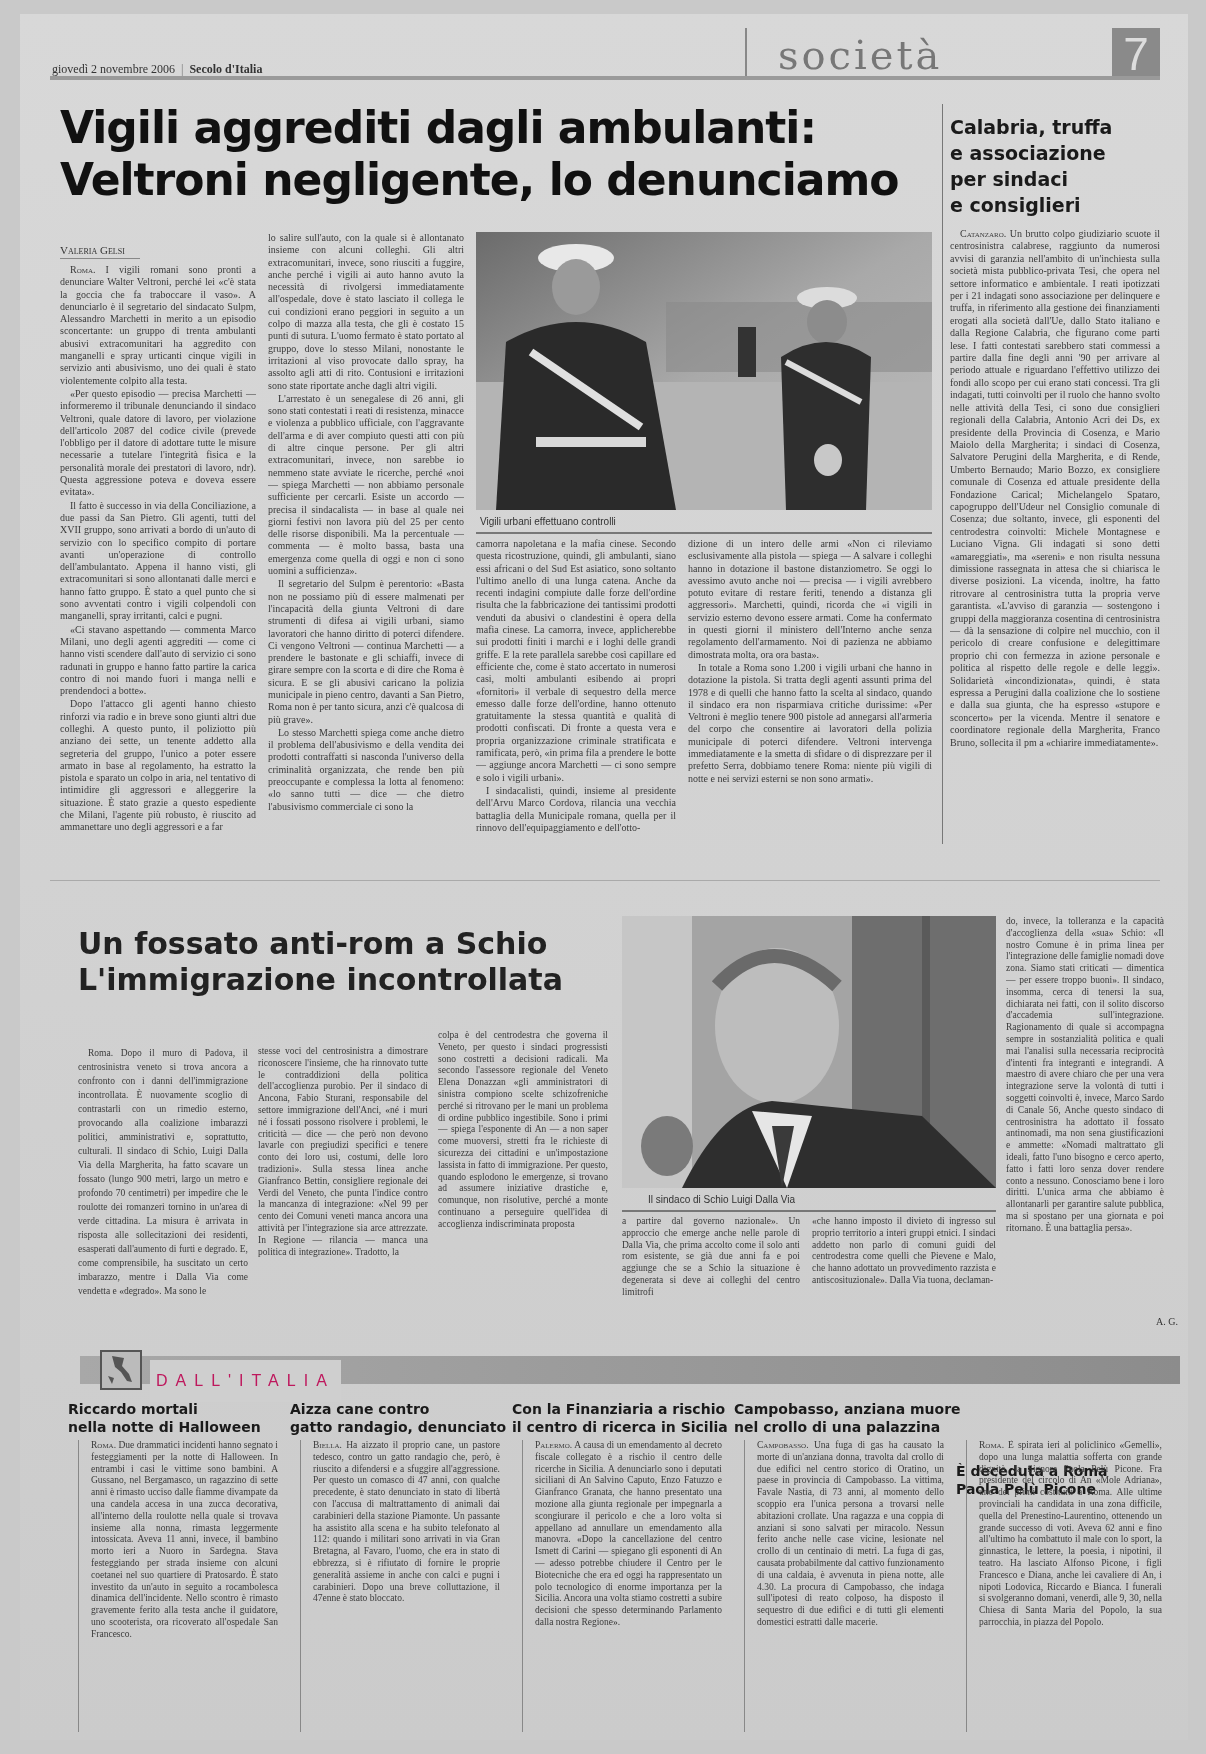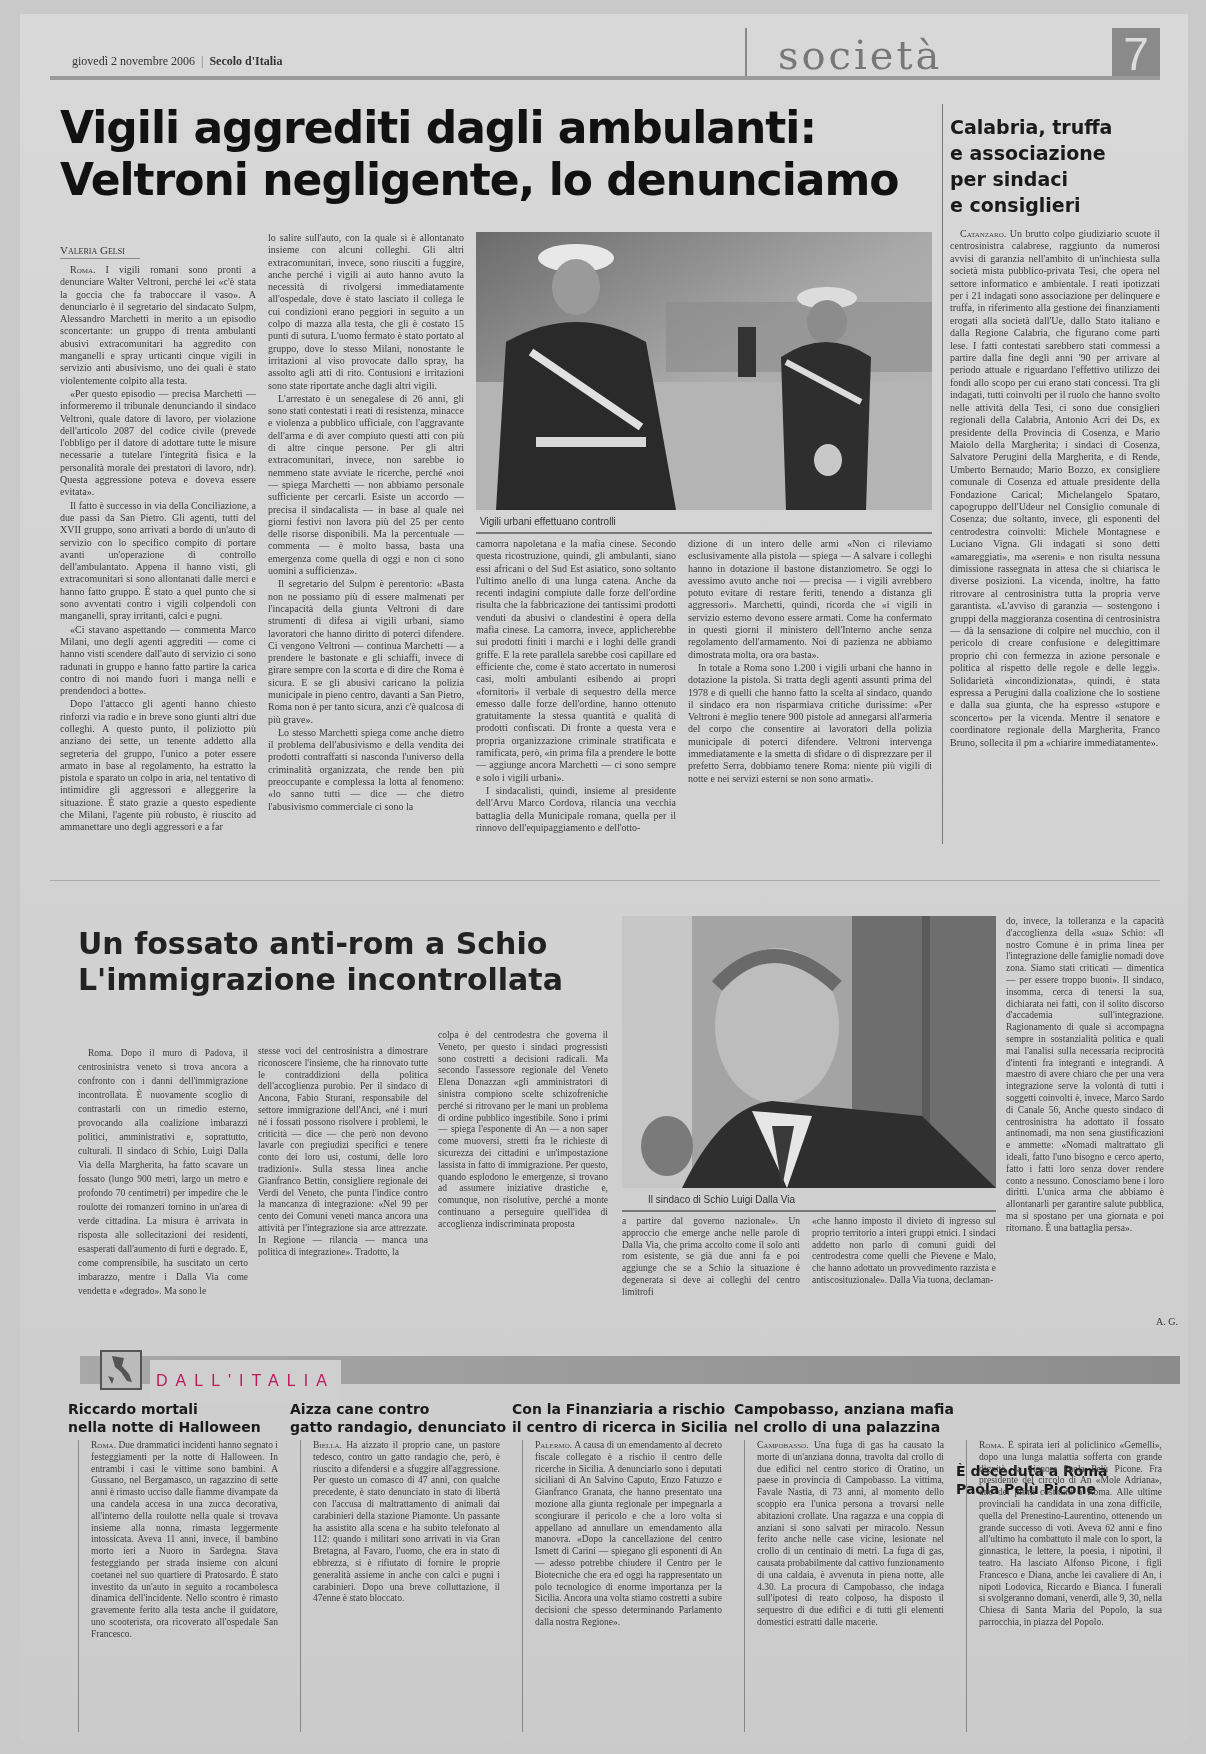--- a/index.html
+++ b/index.html
@@ -10,21 +10,21 @@
     color: #2b2b2b;
     position: relative;
   }
   .page {
     position: absolute; left: 20px; top: 14px; width: 1168px; height: 1726px;
     background: linear-gradient(180deg, #d8d8d8 0%, #d2d2d2 50%, #cbcbcb 100%);
   }
 
   
   .masthead-rule { position: absolute; left: 30px; top: 62px; width: 1110px; height: 4px; background: #9a9a9a; }
-  .dateline { position: absolute; left: 32px; top: 40px; font-size: 12px; color: #333; font-family: "Liberation Serif", serif; margin-left: 20px; }
+  .dateline { position: absolute; left: 32px; top: 48px; font-size: 12px; color: #333; font-family: "Liberation Serif", serif; }
   .dateline .sep { margin: 0 6px; color: #777; }
   .dateline .paper { font-weight: bold; }
   .section-box { position: absolute; left: 725px; top: 14px; width: 375px; height: 52px; border-left: 2px solid #888; }
   .section-name { position: absolute; left: 758px; top: 18px; font-size: 40px; letter-spacing: 3px; color: #777; font-family: "DejaVu Serif", serif; }
   .page-num { position: absolute; left: 1092px; top: 14px; width: 48px; height: 52px; background: #8a8a8a; color: #ddd; font-size: 46px; text-align: center; line-height: 52px; font-family: "Liberation Sans", sans-serif; }
 
   
   .h-main { position: absolute; left: 40px; top: 88px; font-family: "DejaVu Sans", sans-serif; font-weight: bold; font-size: 44px; line-height: 52px; color: #111; letter-spacing: -1px; }
   .h-side { position: absolute; left: 930px; top: 100px; font-family: "DejaVu Sans", sans-serif; font-weight: bold; font-size: 19px; line-height: 26px; color: #1a1a1a; }
   .vrule { position: absolute; width: 1px; background: #777; }
@@ -207,21 +207,21 @@
 
   <div class="brief-title" style="left:492px; top:1386px;">
     <div>Con la Finanziaria a rischio</div>
     <div>il centro di ricerca in Sicilia</div>
   </div>
   <div class="brief-col" style="left:502px; top:1426px; width:200px; height:292px;">
     <span class="city">Palermo.</span><span> A causa di un emendamento al decreto fiscale collegato è a rischio il centro delle ricerche in Sicilia. A denunciarlo sono i deputati siciliani di An Salvino Caputo, Enzo Fatuzzo e Gianfranco Granata, che hanno presentato una mozione alla giunta regionale per impegnarla a scongiurare il pericolo e che a loro volta si appellano ad annullare un emendamento alla manovra. «Dopo la cancellazione del centro Ismett di Carini — spiegano gli esponenti di An — adesso potrebbe chiudere il Centro per le Biotecniche che era ed oggi ha rappresentato un polo tecnologico di enorme importanza per la Sicilia. Ancora una volta stiamo costretti a subire decisioni che spesso determinando Parlamento dalla nostra Regione».</span>
   </div>
 
   <div class="brief-title" style="left:714px; top:1386px;">
-    <div>Campobasso, anziana mafia</div>
+    <div>Campobasso, anziana muore</div>
     <div>nel crollo di una palazzina</div>
   </div>
   <div class="brief-col" style="left:724px; top:1426px; width:200px; height:292px;">
     <span class="city">Campobasso.</span><span> Una fuga di gas ha causato la morte di un'anziana donna, travolta dal crollo di due edifici nel centro storico di Oratino, un paese in provincia di Campobasso. La vittima, Favale Nastia, di 73 anni, al momento dello scoppio era l'unica persona a trovarsi nelle abitazioni crollate. Una ragazza e una coppia di anziani si sono salvati per miracolo. Nessun ferito anche nelle case vicine, lesionate nel crollo di un centinaio di metri. La fuga di gas, causata probabilmente dal cattivo funzionamento di una caldaia, è avvenuta in piena notte, alle 4.30. La procura di Campobasso, che indaga sull'ipotesi di reato colposo, ha disposto il sequestro di due edifici e di tutti gli elementi domestici estratti dalle macerie.</span>
   </div>
 
   <div class="brief-title" style="left:936px; top:1448px;">
     <div>È deceduta a Roma</div>
     <div>Paola Pelù Picone</div>
   </div>

